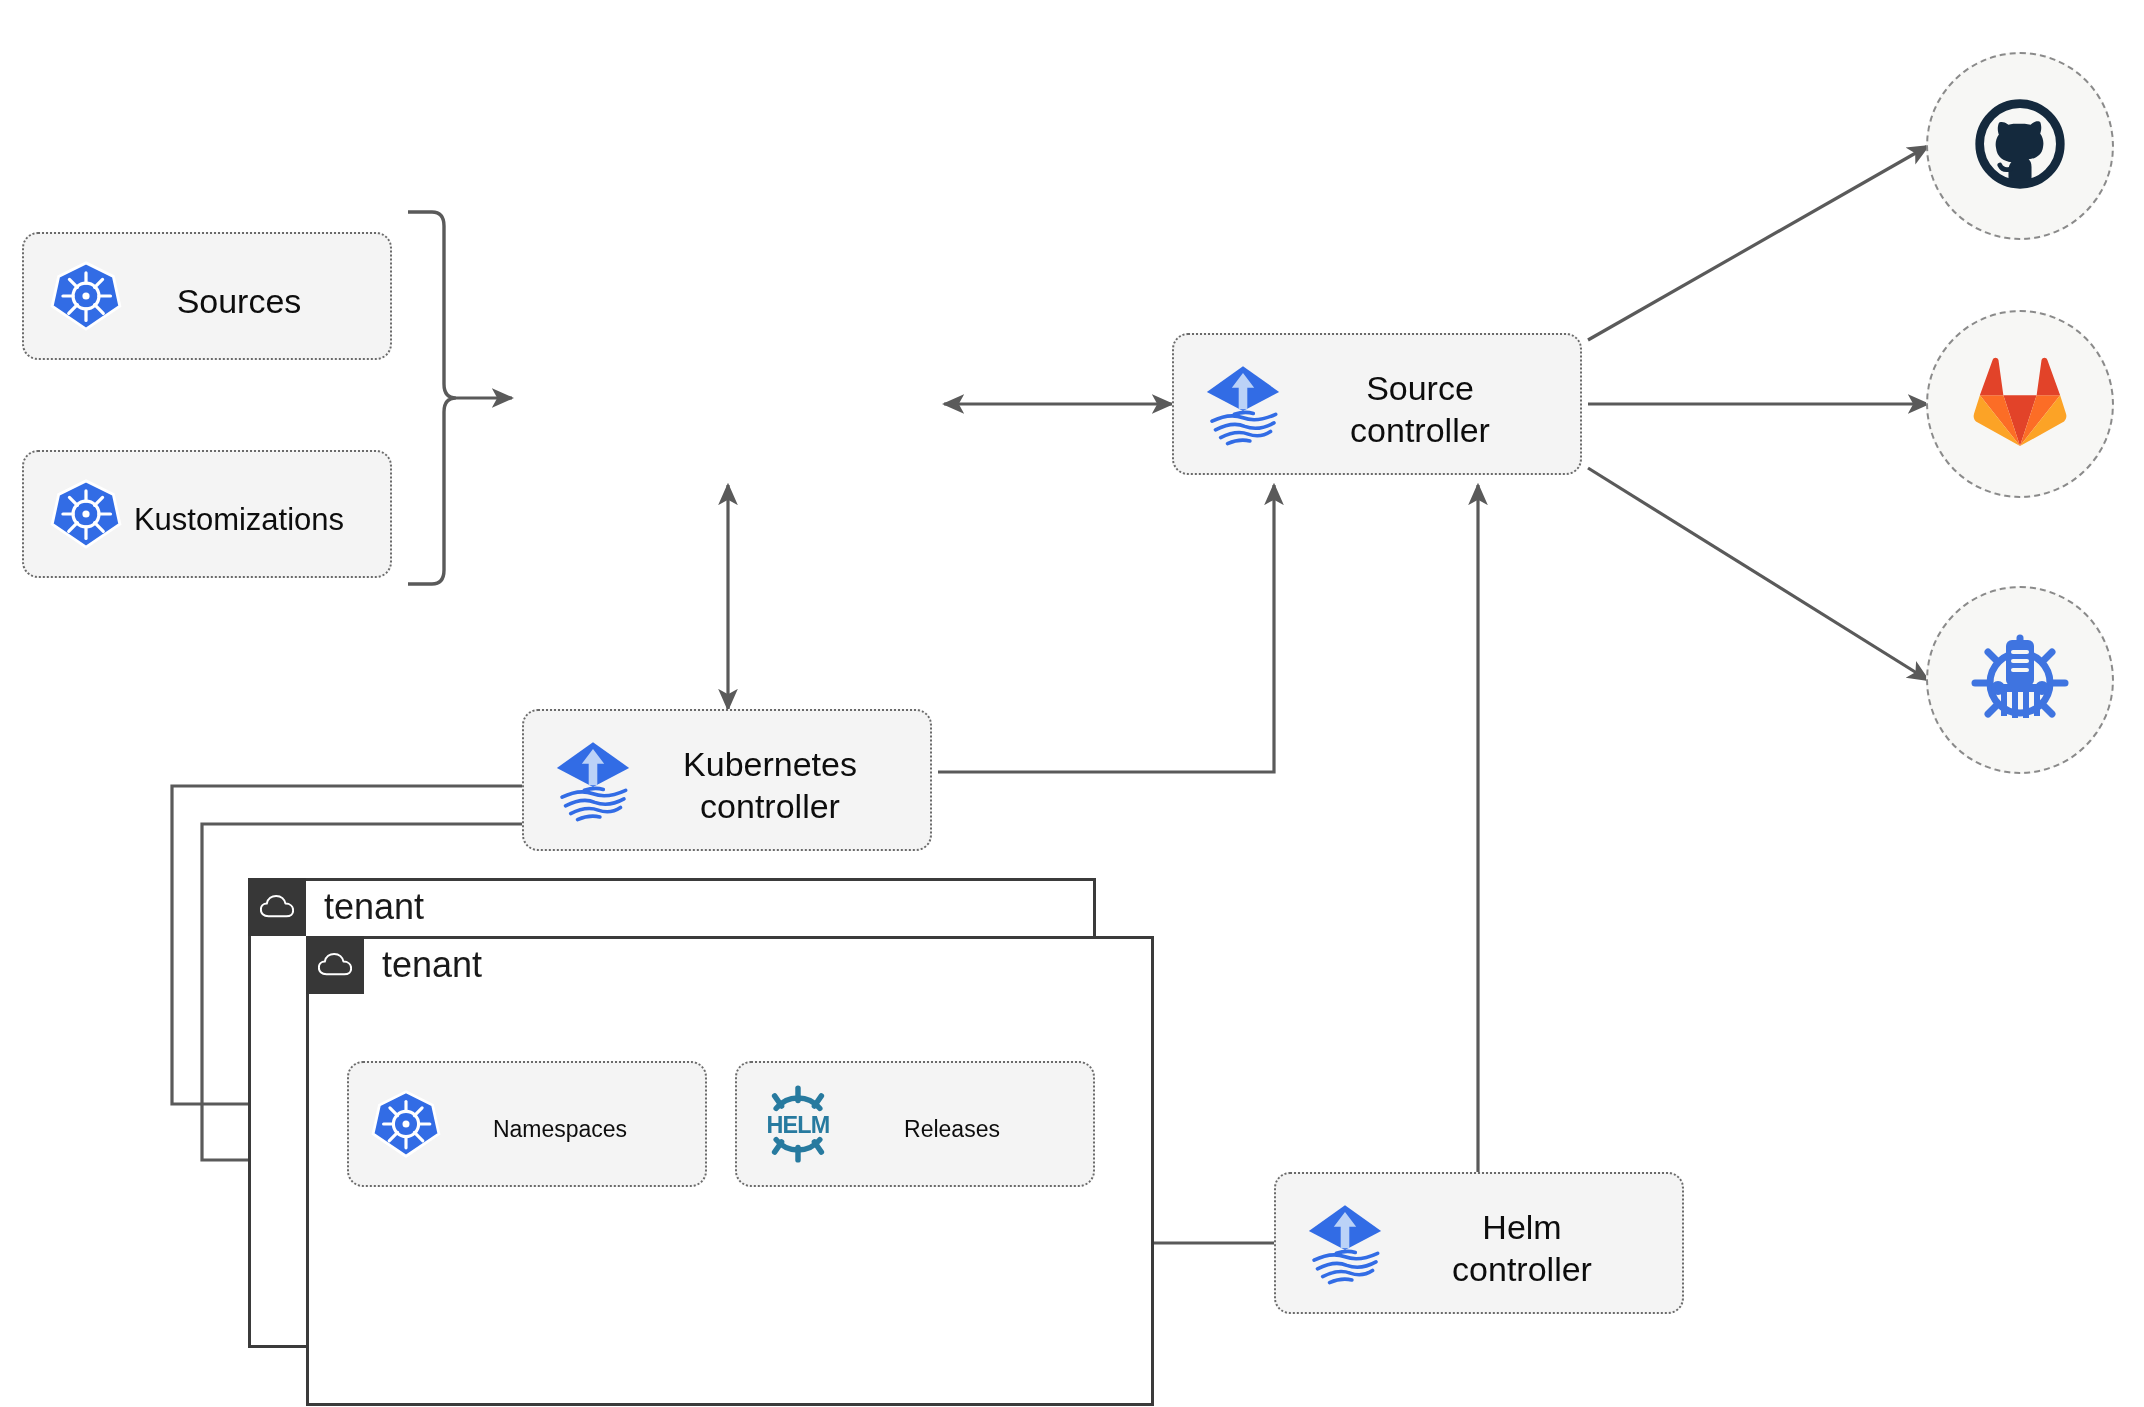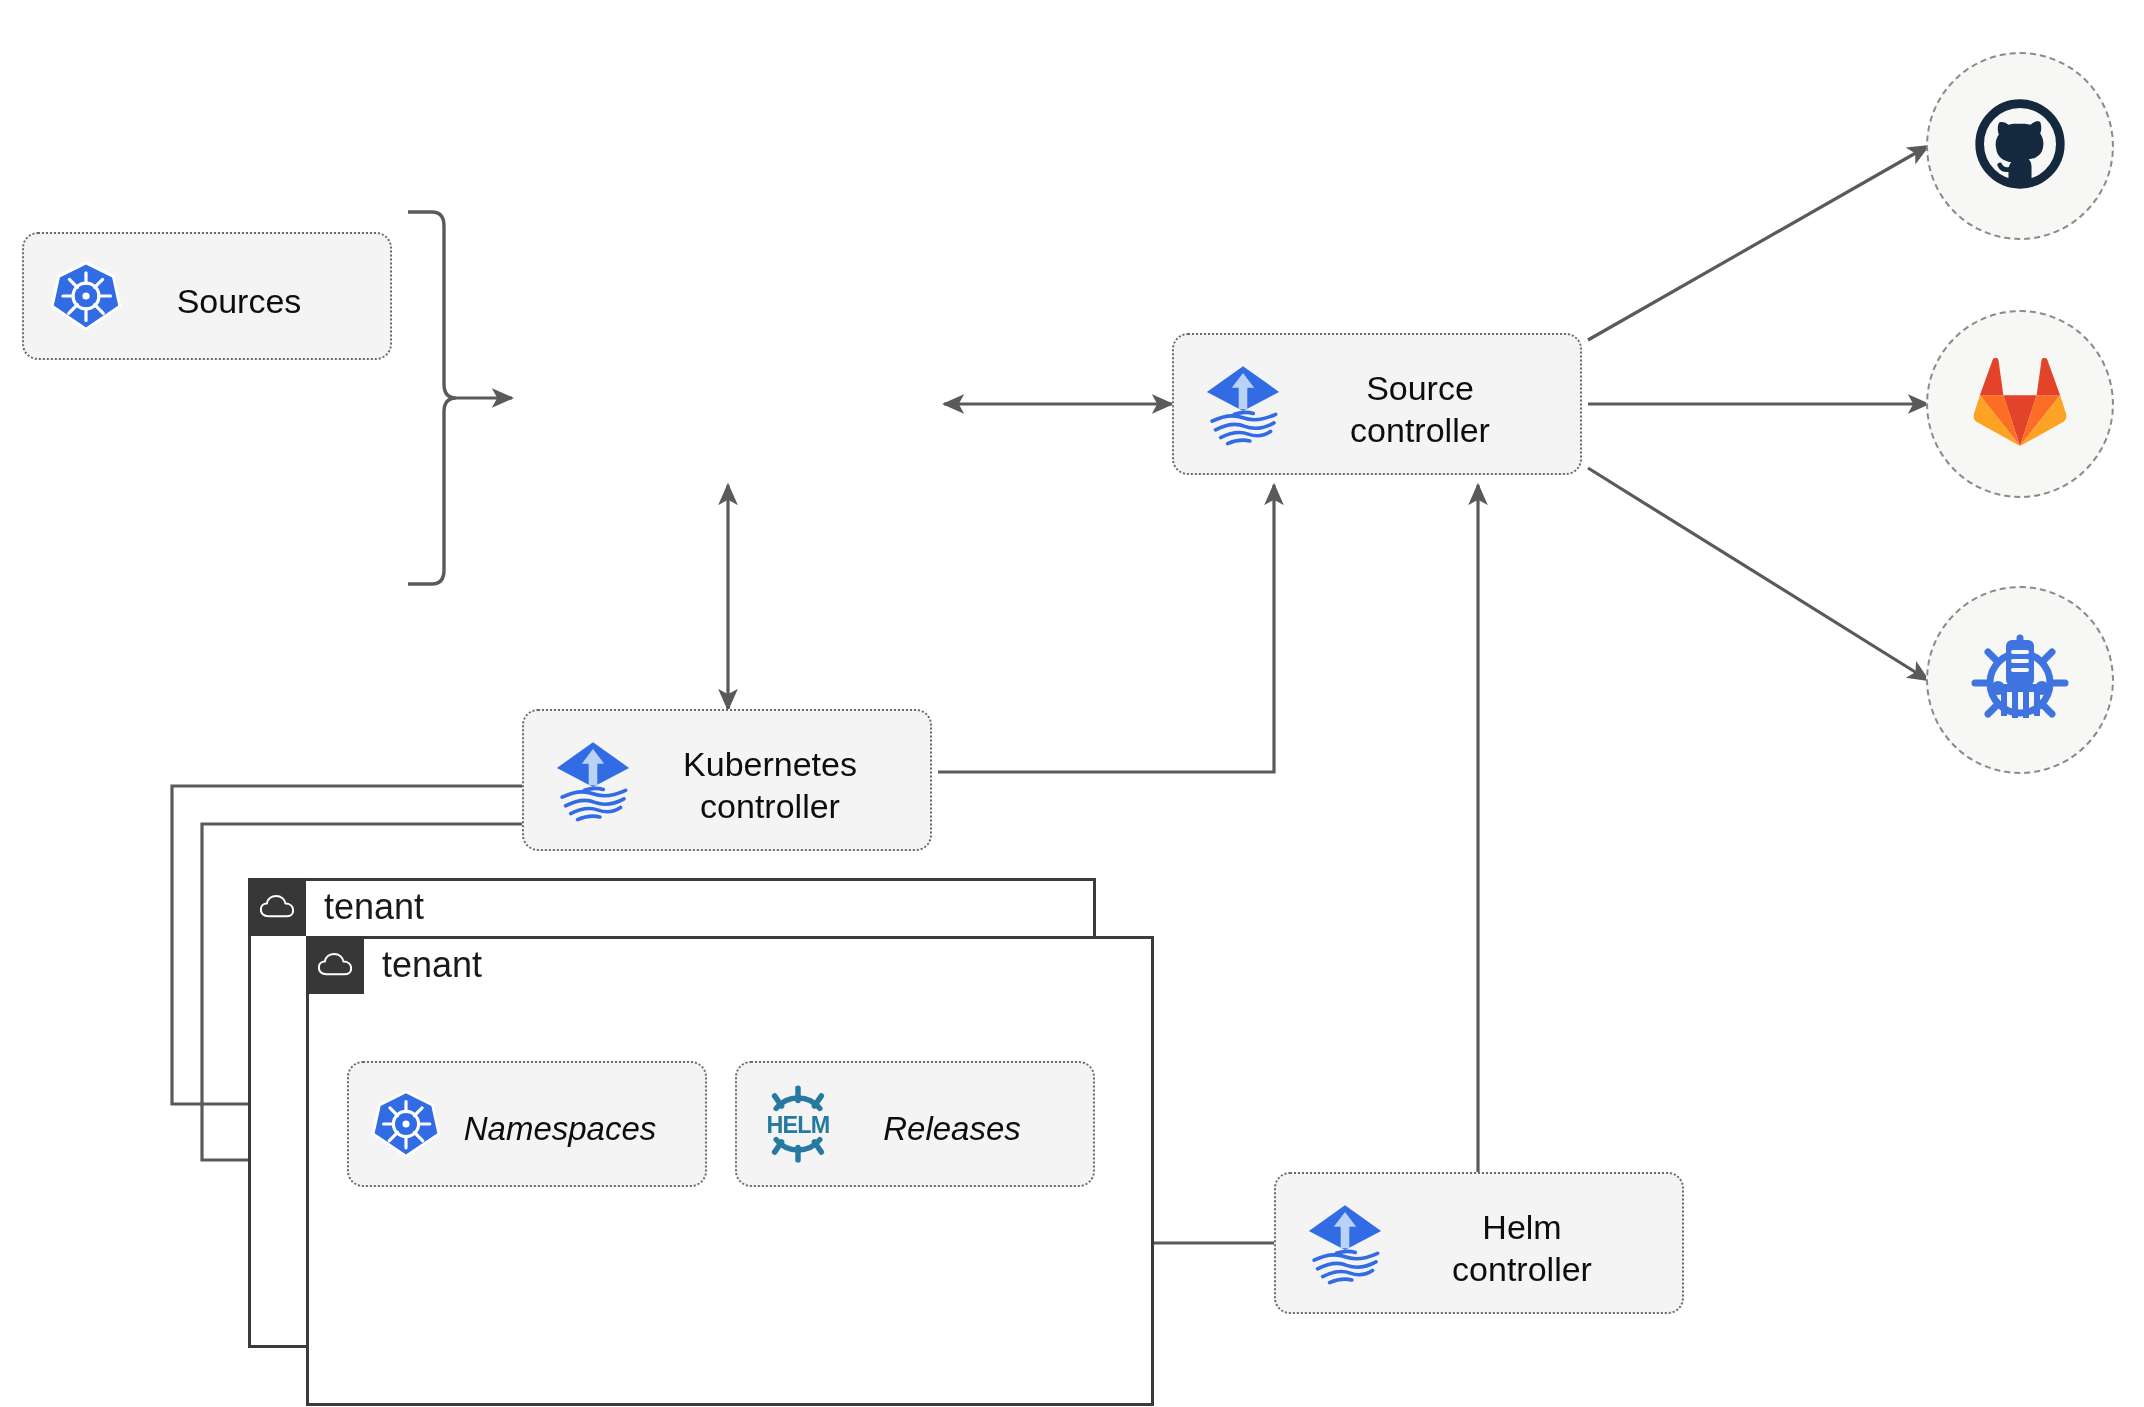--- a/index.html
+++ b/index.html
@@ -56,21 +56,21 @@
   
   .node-left { width: 370px; height: 128px; padding: 0 14px 0 26px; }
   .node-left .node-label { font-size: 34px; padding-right: 20px; }
 
   
   .node-ctrl { width: 410px; height: 142px; padding: 0 12px 0 26px; }
   .node-ctrl .node-label { font-size: 34px; padding-right: 14px; }
 
   
   .node-res { width: 360px; height: 126px; padding: 0 12px 0 22px; }
-  .node-res .node-label { font-size: 33px; padding-right: 14px; font-style: italic; }
+  .node-res .node-label { font-size: 23px; padding-right: 14px; }
 
   
   .circle-node {
     position: absolute;
     box-sizing: border-box;
     width: 188px;
     height: 188px;
     border-radius: 50%;
     background: #f7f7f5;
     border: 2.5px dashed #8a8a8a;
@@ -181,20 +181,40 @@
           <line x1="62" y1="62" x2="74" y2="74"></line>
           <line x1="73" y1="27" x2="62" y2="38"></line>
           <line x1="38" y1="62" x2="26" y2="74"></line>
         </g>
         <circle cx="50" cy="50" r="5" fill="#ffffff"></circle>
       </svg>
     </span>
     <span class="node-label">Sources</span>
   </div>
 
+  <div class="node node-left" style="left:22px; top:450px;">
+    <span class="node-icon">
+      <svg width="72" height="72" viewBox="0 0 100 100" xmlns="http://www.w3.org/2000/svg">
+        <polygon points="50,4 88,23 97,64 50,96 3,64 12,23" fill="#326CE5" stroke="#ffffff" stroke-width="4"></polygon>
+        <g stroke="#ffffff" stroke-width="4.5" fill="none" stroke-linecap="round">
+          <circle cx="50" cy="50" r="18"></circle>
+          <line x1="50" y1="18" x2="50" y2="32"></line>
+            <line x1="50" y1="68" x2="50" y2="84"></line>
+          <line x1="18" y1="50" x2="32" y2="50"></line>
+            <line x1="68" y1="50" x2="84" y2="50"></line>
+          <line x1="27" y1="27" x2="38" y2="38"></line>
+            <line x1="62" y1="62" x2="74" y2="74"></line>
+          <line x1="73" y1="27" x2="62" y2="38"></line>
+            <line x1="38" y1="62" x2="26" y2="74"></line>
+        </g>
+        <circle cx="50" cy="50" r="5" fill="#ffffff"></circle>
+      </svg>
+    </span>
+    <span class="node-label" style="font-size:31px;">Kustomizations</span>
+  </div>
 
 
   <div class="node node-ctrl" style="left:1172px; top:333px;">
     <span class="node-icon">
       <svg width="86" height="86" viewBox="0 0 100 100" xmlns="http://www.w3.org/2000/svg">
         <polygon points="50,6 92,36 50,58 8,36" fill="#326CE5"></polygon>
         <path d="M50 14 L63 31 L55 31 L55 56 L45 56 L45 31 L37 31 Z" fill="#BBD2F7"></path>
         <g stroke="#326CE5" stroke-width="4.2" fill="none" stroke-linecap="round">
           <path d="M14 70 Q 34 60 50 66 Q 66 72 88 62"></path>
           <path d="M18 80 Q 38 70 52 76 Q 68 82 86 72"></path>

